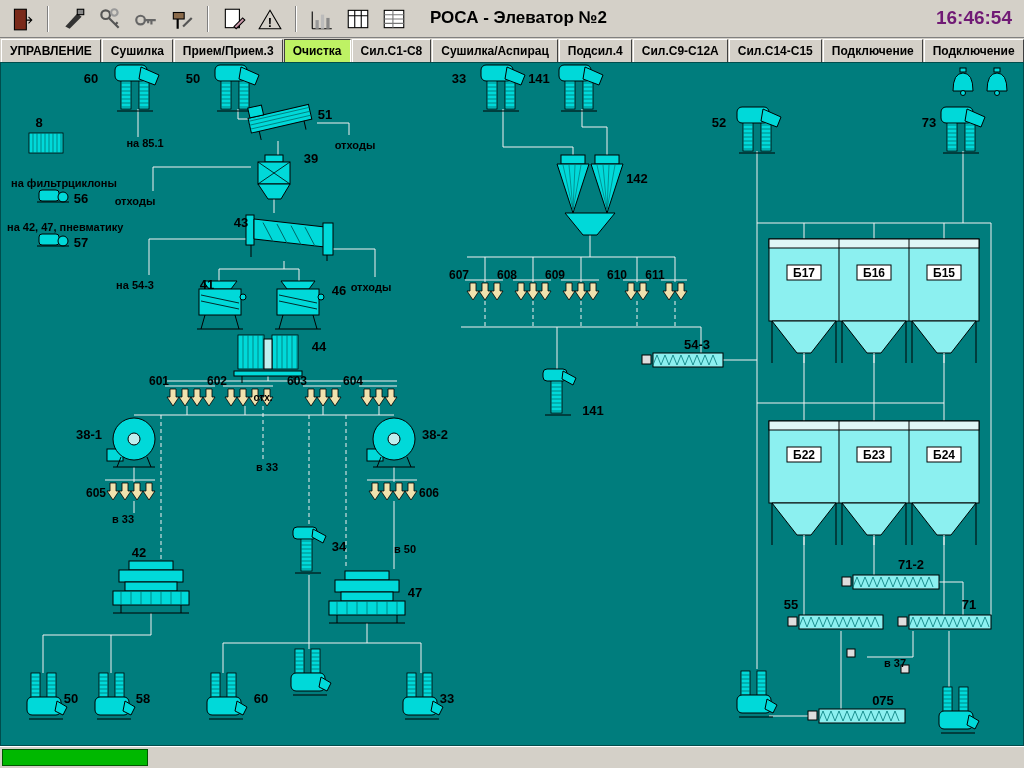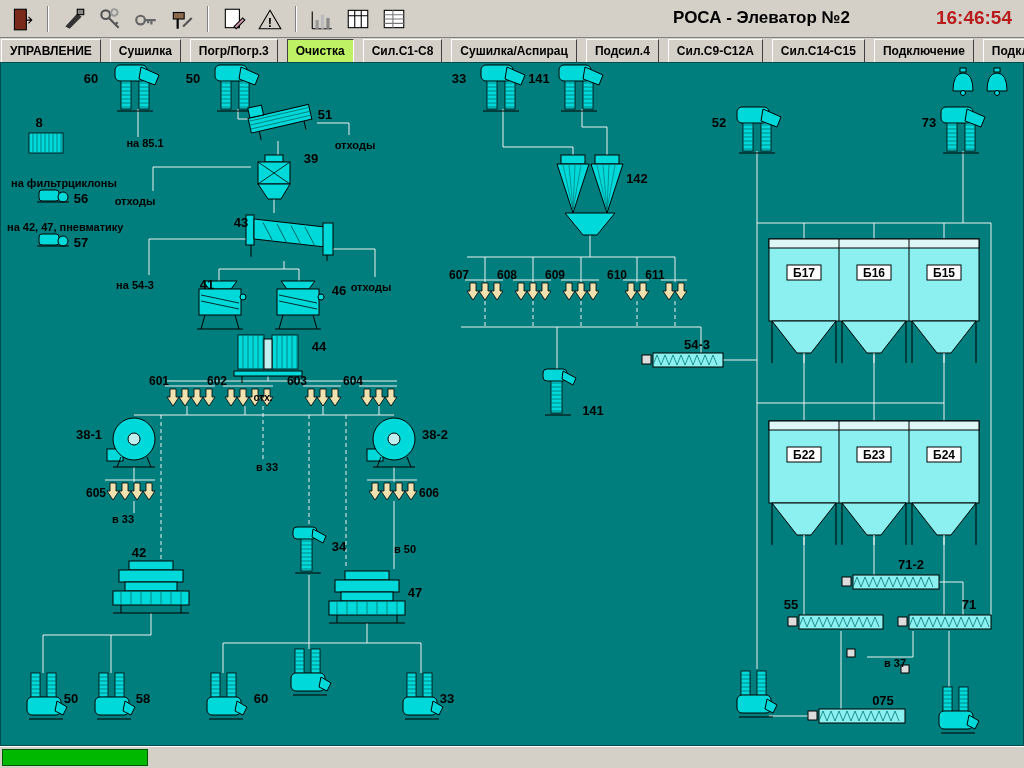--- a/index.html
+++ b/index.html
@@ -1,24 +1,24 @@
 <!DOCTYPE html>
 <html><head>
 <meta charset="utf-8">
 <style>
 *{margin:0;padding:0;box-sizing:border-box}
 html,body{width:1024px;height:768px;overflow:hidden;background:#d4d0c8;font-family:"Liberation Sans",sans-serif}
 #screen{position:relative;width:1024px;height:768px}
 #toolbar{position:absolute;left:0;top:0;width:1024px;height:38px;background:#d4d0c8;border-bottom:1px solid #808080;display:flex;align-items:center;padding-left:4px}
 .tbicon{width:30px;height:30px;margin:2px 3px;display:flex;align-items:center;justify-content:center}
 .tbsep{width:2px;height:26px;border-left:1px solid #808080;border-right:1px solid #ffffff;margin:0 7px}
-#title{position:absolute;left:430px;top:8px;width:420px;text-align:right;font-size:17px;font-weight:bold;color:#000}
-#clock{position:absolute;right:12px;top:7px;font-size:19px;font-weight:bold;color:#b91c1c}
+#title{position:absolute;left:430px;top:8px;width:420px;text-align:left;font-size:17px;font-weight:bold;color:#000}
+#clock{position:absolute;right:12px;top:7px;font-size:19px;font-weight:bold;color:#701a75}
 #tabbar{position:absolute;left:0;top:38px;width:1024px;height:24px;background:#d4d0c8;display:flex}
-.tab{height:36px;margin:1px 8px 0 1px;padding:4px 8px 0;font-size:12px;font-weight:bold;color:#000;background:#d4d0c8;border:1px solid #404040;border-top-color:#fff;border-left-color:#fff;white-space:nowrap;cursor:default}
+.tab{height:36px;margin:1px 0 0 1px;padding:4px 8px 0;font-size:12px;font-weight:bold;color:#000;background:#d4d0c8;border:1px solid #404040;border-top-color:#fff;border-left-color:#fff;white-space:nowrap;cursor:default}
 .tab.active{background:#bef264;border-top-color:#404040;border-left-color:#404040;border-bottom-color:#fff;border-right-color:#fff}
 #canvas{position:absolute;left:0;top:62px;width:1024px;height:684px;background:#007d7d;border:1px solid #004d4d}
 #statusbar{position:absolute;left:0;top:746px;width:1024px;height:22px;background:#d4d0c8;border-top:1px solid #fff}
 #statusgreen{position:absolute;left:2px;top:2px;width:146px;height:17px;background:#00b800;border:1px solid #005800}
 svg text{font-family:"Liberation Sans",sans-serif}
 </style>
 </head>
 <body>
 <div id="screen">
 
@@ -92,21 +92,21 @@
           </svg>
         </div>
       </div>
   <div id="title">РОСА - Элеватор №2</div>
   <div id="clock">16:46:54</div>
 </div>
 
 <div id="tabbar">
       <div class="tab">УПРАВЛЕНИЕ</div>
       <div class="tab">Сушилка</div>
-      <div class="tab">Погр/Погр.3</div>
+      <div class="tab">Прием/Прием.3</div>
       <div class="tab active">Очистка</div>
       <div class="tab">Сил.С1-С8</div>
       <div class="tab">Сушилка/Аспирац</div>
       <div class="tab">Подсил.4</div>
       <div class="tab">Сил.С9-С12А</div>
       <div class="tab">Сил.С14-С15</div>
       <div class="tab">Подключение</div>
       <div class="tab">Подключение</div>
     </div>
 

